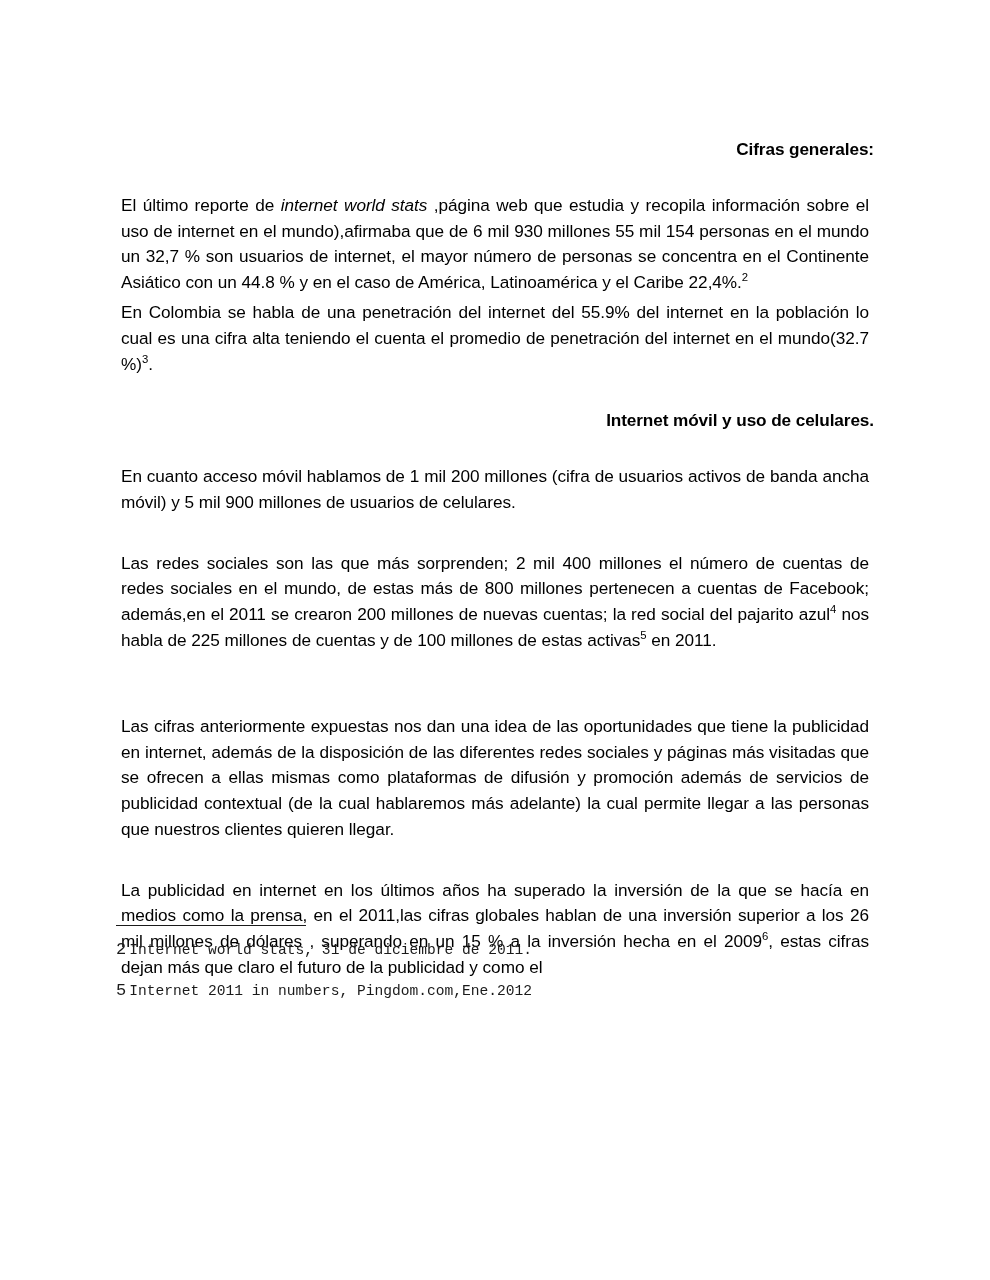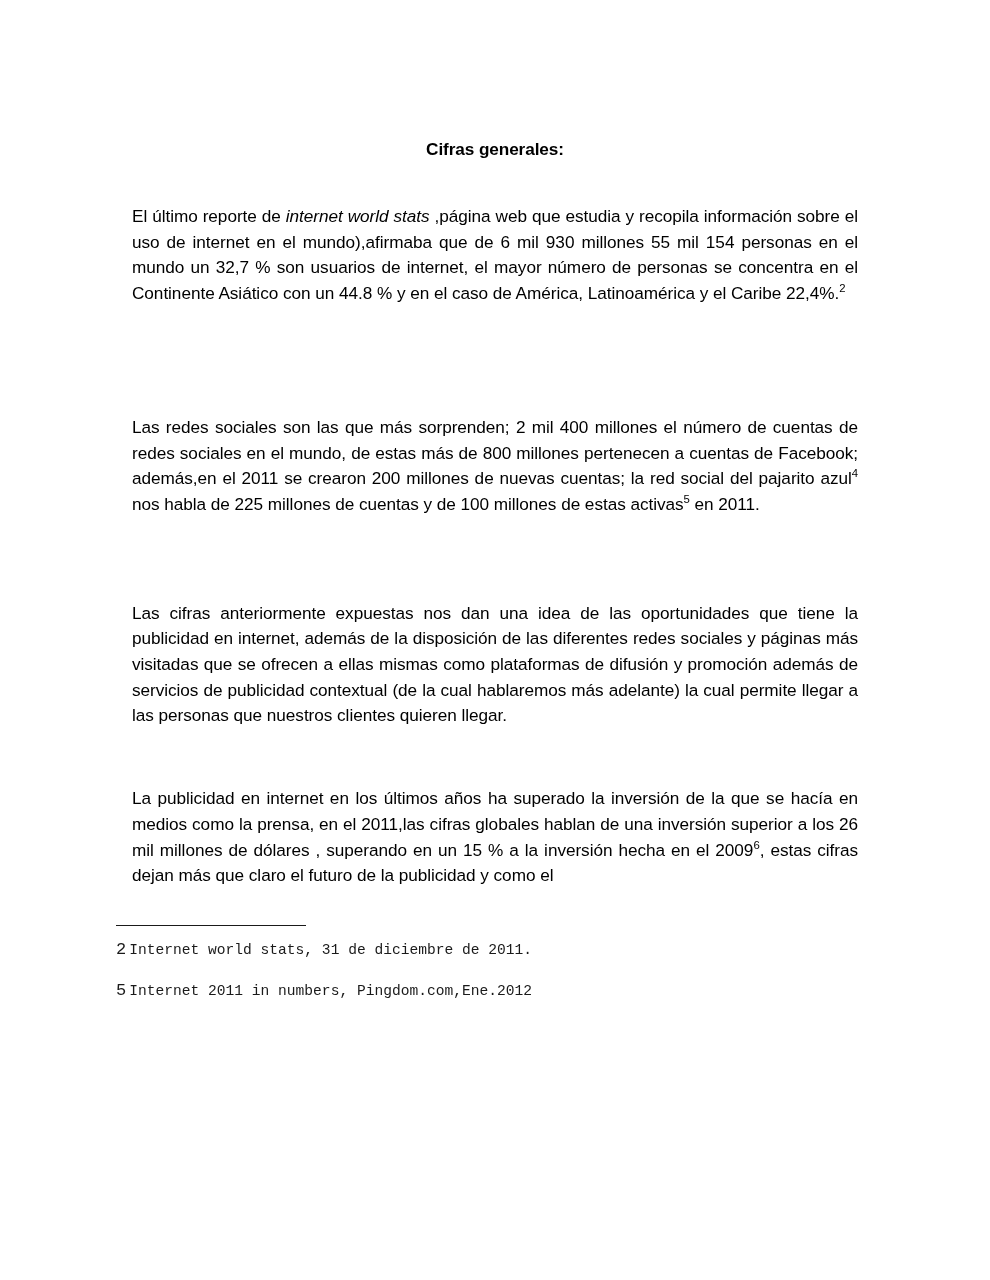--- a/index.html
+++ b/index.html
@@ -21,29 +21,29 @@
     left: 116px;
     top: 137px;
     width: 758px;
   }
   .heading {
     font-family: "Liberation Sans", sans-serif;
     font-weight: bold;
     font-size: 17.2px;
     line-height: 25.5px;
     margin: 0;
-    text-align: center;
+    text-align: right;
     letter-spacing: -0.1px;
   }
   .para {
     font-family: "Liberation Sans", sans-serif;
     font-weight: normal;
     font-size: 17.2px;
     line-height: 25.6px;
-    margin: 16px;
+    margin: 5px;
     text-align: justify;
     text-justify: inter-word;
     letter-spacing: -0.05px;
   }
   .spacer-lg { height: 25.6px; }
   .spacer-md { height: 25.6px; }
   em.ital {
     font-style: italic;
   }
   sup {
@@ -80,24 +80,27 @@
 </head>
 <body>
 
 <div class="page">
 
   <div class="content">
 
     <h2 class="heading">Cifras generales:</h2>
     <div class="spacer-lg"></div>
     <p class="para"><span>El  último reporte de </span><em class="ital">internet world stats</em><span> ,página web que estudia y recopila información sobre el uso de internet en el mundo),afirmaba que de 6 mil 930 millones 55 mil 154 personas en el mundo un 32,7 % son usuarios  de internet, el mayor número de personas se concentra en el Continente Asiático con un 44.8 % y en el  caso de América, Latinoamérica  y el Caribe 22,4%.</span><sup>2</sup></p>
+    <p class="para"><span>En Colombia se habla de una penetración del internet del 55.9% del internet en la población lo cual es una cifra alta teniendo el cuenta el promedio de penetración del internet en el mundo(32.7 %)</span><sup>3</sup><span>.</span></p>
 
     <div class="spacer-lg"></div>
 
+    <h2 class="heading">Internet móvil y uso de celulares.</h2>
     <div class="spacer-md"></div>
+    <p class="para"><span>En cuanto acceso móvil hablamos de 1 mil 200 millones (cifra de usuarios activos de banda ancha móvil) y 5 mil 900 millones de usuarios de celulares.</span></p>
 
     <div class="spacer-lg"></div>
 
     <p class="para"><span>Las redes sociales son las que más sorprenden; 2 mil 400 millones el número de cuentas de redes sociales en el mundo, de estas  más de 800 millones  pertenecen a cuentas  de Facebook; además,en el 2011 se crearon  200 millones de nuevas cuentas; la red social del pajarito azul</span><sup>4</sup><span> nos habla de 225 millones de cuentas  y de 100 millones de estas activas</span><sup>5</sup><span> en 2011.</span></p>
 
     <div class="spacer-lg"></div>
 
     <div class="spacer-md"></div>
     <p class="para"><span>Las cifras anteriormente expuestas nos dan una idea de las oportunidades que tiene la publicidad en internet, además de la disposición de las diferentes redes sociales y páginas más visitadas que se ofrecen a ellas mismas como plataformas de difusión y promoción además de servicios de publicidad contextual (de la cual hablaremos más adelante) la cual permite llegar a  las personas que nuestros clientes quieren llegar.</span></p>
     <div class="spacer-md"></div>

